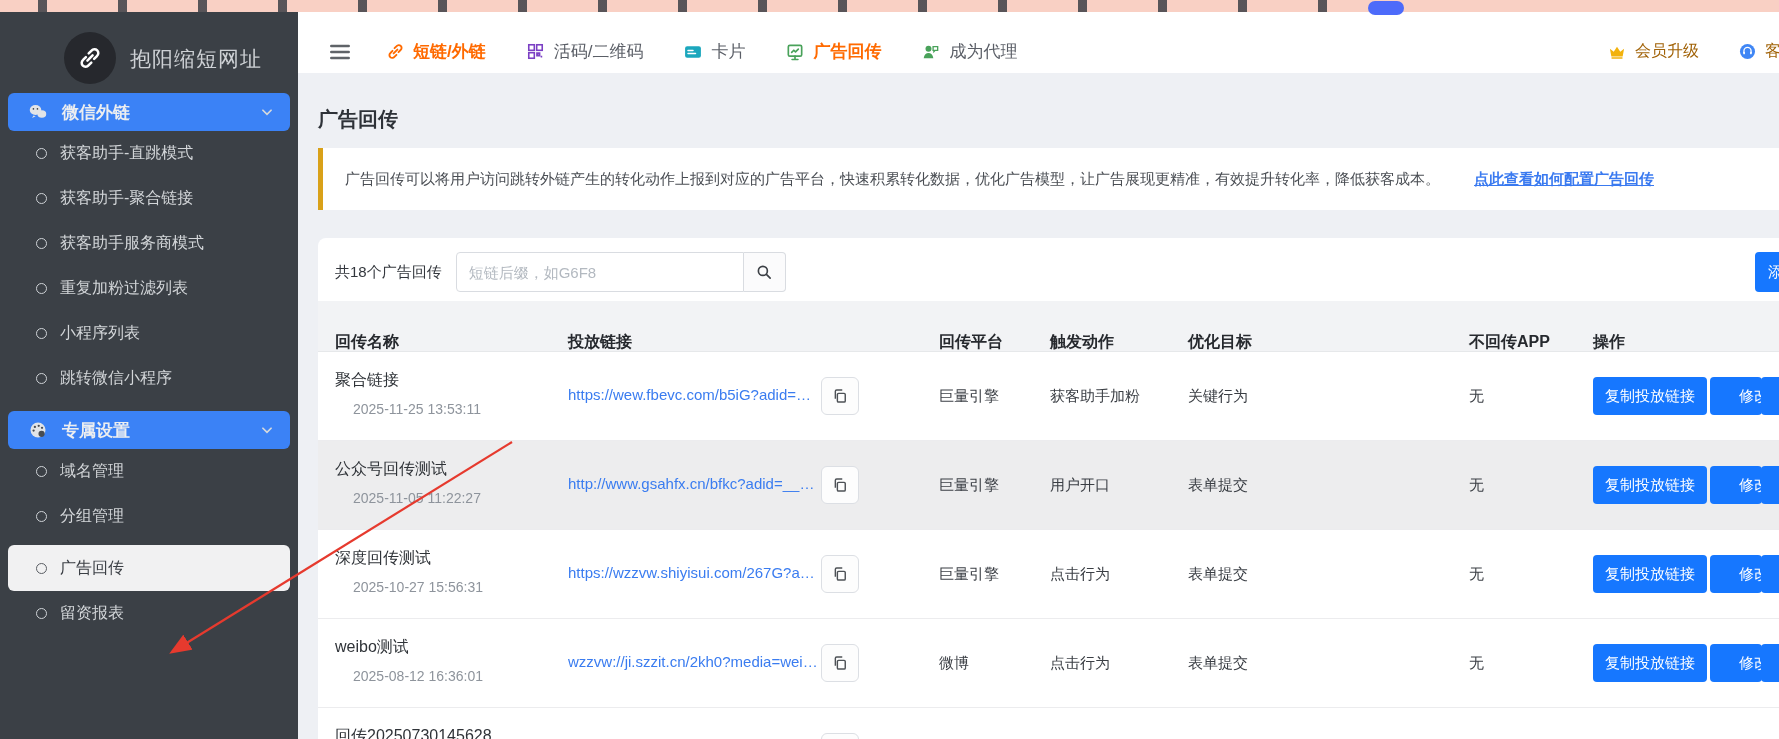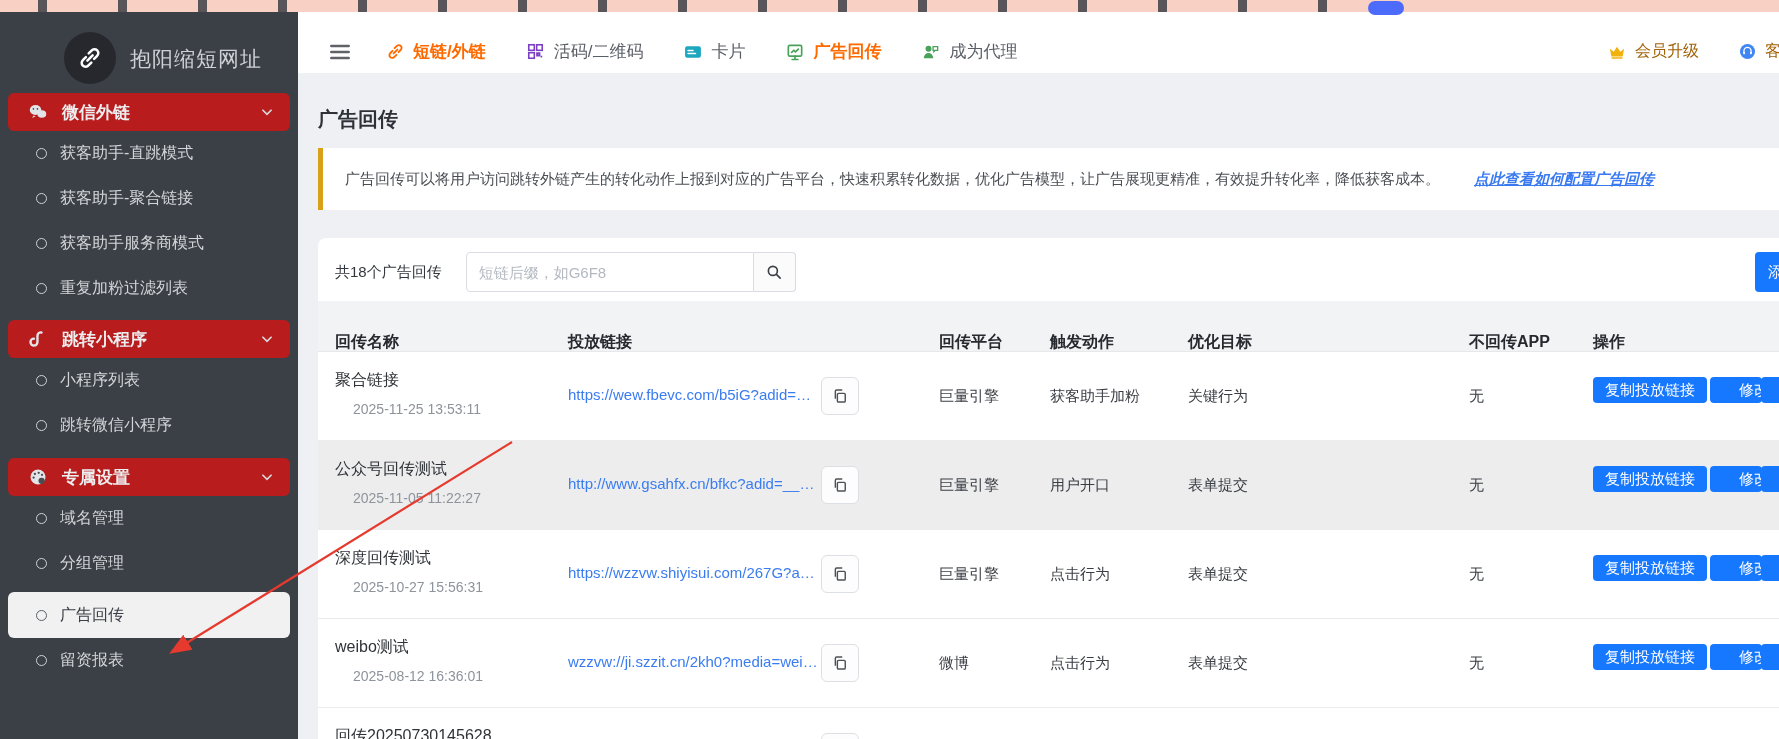--- a/index.html
+++ b/index.html
@@ -13,21 +13,21 @@
   .strip-dots{position:absolute;left:38px;top:0;width:1320px;height:12px;opacity:.85;
     background:repeating-linear-gradient(90deg,#3c3f46 0 9px,transparent 9px 80px);}
   .strip-pill{position:absolute;left:1368px;top:1px;width:36px;height:14px;border-radius:7px;background:#4d6bfa;}
   
   .sidebar{position:absolute;left:0;top:12px;width:298px;height:727px;background:#3b4046;z-index:10;overflow:hidden;}
   .logo-row{position:relative;height:81px;}
   .logo-badge{position:absolute;left:64px;top:20px;width:52px;height:52px;border-radius:50%;background:#26282d;
     display:flex;align-items:center;justify-content:center;color:#fff;}
   .logo-text{position:absolute;left:130px;top:33px;font-size:21px;color:#ced1d5;letter-spacing:1px;white-space:nowrap;}
   .menu{list-style:none;margin:0;padding:0;}
-  .menu .group{height:38px;margin:0 8px;border-radius:6px;background:#b91c1c;display:flex;align-items:center;
+  .menu .group{height:38px;margin:0 8px;border-radius:6px;background:#3b82f6;display:flex;align-items:center;
     padding:0 16px 0 18px;color:#eceef0;font-size:17px;font-weight:bold;cursor:pointer;}
   .menu .group .gicon{width:24px;height:24px;display:flex;align-items:center;justify-content:center;color:#e2e4e7;}
   .menu .group .glabel{margin-left:12px;flex:1;}
   .menu .group .chev{width:14px;height:14px;color:#d6d9dc;}
   .menu .item{height:45px;display:flex;align-items:center;padding-left:36px;color:#d3d6d9;font-size:16px;cursor:pointer;}
   .menu .item .bullet{width:9px;height:9px;border:1.5px solid #cfd3d7;border-radius:50%;flex:none;}
   .menu .item .ilabel{margin-left:13px;white-space:nowrap;}
   .menu .g2{margin-top:9px;}
   .menu .g3{margin-top:10px;}
   .menu .item.active{height:46px;margin:6px 8px 0;border-radius:6px;background:#f1f1f2;color:#3b3f45;padding-left:28px;}
@@ -41,26 +41,26 @@
   .nav-item.active{color:#ff6a00;font-weight:bold;}
   .ic-purple{color:#7b3fc4;} .ic-teal{color:#1ba7bd;} .ic-green{color:#49a25a;} .ic-orange{color:#ff6a00;}
   .nav-right{position:absolute;left:1309px;top:0;height:79px;display:flex;align-items:center;gap:38px;}
   .nav-right .nav-item{font-size:16px;color:#a16207;font-weight:normal;}
   
   .content{position:absolute;left:298px;top:91px;width:1481px;height:648px;background:#eef0f4;overflow:hidden;}
   .page-title{margin:14px 0 0 20px;font-size:20px;line-height:28px;font-weight:bold;color:#2e3238;}
   .banner{margin:15px 0 0 20px;width:1600px;height:62px;background:#fff;border-left:5px solid #d9a118;
     display:flex;align-items:center;padding-left:22px;box-sizing:border-box;}
   .banner-text{font-size:15px;color:#4a4e54;}
-  .banner-link{font-size:15px;color:#3a7af0;text-decoration:underline;margin-left:34px;font-weight:bold;cursor:pointer;white-space:nowrap;font-style:italic;}
+  .banner-link{font-size:15px;color:#3a7af0;text-decoration:underline;margin-left:34px;font-weight:bold;cursor:pointer;white-space:nowrap;}
   .card{position:relative;margin:28px 0 0 20px;width:1600px;height:600px;background:#fff;border-radius:8px;}
   
   .toolbar{position:relative;height:40px;padding:14px 0 0 17px;display:flex;align-items:center;}
   .count-label{font-size:15px;color:#33373d;}
-  .search-group{display:flex;margin-left:24px;height:40px;}
+  .search-group{display:flex;margin-left:14px;height:40px;}
   .search-input{width:288px;height:40px;box-sizing:border-box;border:1px solid #d9dce1;border-radius:4px 0 0 4px;
     padding:0 12px;font-size:15px;color:#33373d;outline:none;font-family:inherit;background:#fff;}
   .search-input::placeholder{color:#b3b9c0;}
   .search-btn{width:42px;height:40px;box-sizing:border-box;border:1px solid #d9dce1;border-left:none;border-radius:0 4px 4px 0;
     background:#fbfbfc;display:flex;align-items:center;justify-content:center;color:#3c4046;cursor:pointer;}
   .add-btn{position:absolute;left:1437px;top:14px;width:130px;height:40px;background:#1677ff;color:#fff;border:none;
     border-radius:4px;font-size:15px;text-align:left;padding-left:13px;cursor:pointer;font-family:inherit;}
   
   .thead{position:relative;margin-top:9px;height:50px;background:#f2f3f5;border-bottom:1px solid #e6e8ea;}
   .thead span{position:absolute;top:16px;line-height:50px;font-size:16px;font-weight:bold;color:#26292e;white-space:nowrap;}
@@ -69,21 +69,21 @@
   .trow.alt{background:#ededee;}
   .c-name{left:17px;}  .c-url{left:250px;}  .c-platform{left:621px;}  .c-trigger{left:732px;}
   .c-target{left:870px;}  .c-noapp{left:1151px;}  .c-ops{left:1275px;}
   .cell{position:absolute;white-space:nowrap;}
   .row-name{top:18px;font-size:16px;color:#2f3338;}
   .row-date{top:49px;font-size:14px;color:#8e949c;margin-left:18px;}
   .row-url{top:34px;font-size:15px;color:#3a7cf0;text-decoration:none;cursor:pointer;}
   .row-val{top:35px;font-size:15px;color:#3a3e44;}
   .copy-btn{position:absolute;left:503px;top:25px;width:38px;height:38px;box-sizing:border-box;border:1px solid #dcdfe4;
     border-radius:6px;background:#fdfdfd;display:flex;align-items:center;justify-content:center;color:#4d5156;cursor:pointer;}
-  .act-btn{position:absolute;top:25px;height:26px;background:#1677ff;color:#fff;border:none;border-radius:4px;
+  .act-btn{position:absolute;top:25px;height:38px;background:#1677ff;color:#fff;border:none;border-radius:4px;
     font-size:15px;display:flex;align-items:center;justify-content:center;cursor:pointer;font-family:inherit;white-space:nowrap;}
   .btn-copylink{left:1275px;width:114px;}
   .btn-edit{left:1392px;width:52px;padding-left:42px;}
   .btn-del{left:1443px;width:52px;}
   
   .arrow-overlay{position:absolute;left:0;top:0;width:1779px;height:739px;z-index:60;pointer-events:none;}
   svg.block{display:block;}
 </style>
 </head>
 <body>
@@ -130,34 +130,20 @@
       <span class="bullet"></span>
       <span class="ilabel">获客助手-聚合链接</span>
     </li>
     <li class="item">
       <span class="bullet"></span>
       <span class="ilabel">获客助手服务商模式</span>
     </li>
     <li class="item">
       <span class="bullet"></span>
       <span class="ilabel">重复加粉过滤列表</span>
-    </li>
-    <li class="group g2">
-      <span class="gicon">
-        <svg class="block" width="22" height="22" viewBox="0 0 24 24" fill="none" stroke="currentColor" stroke-width="2.6" stroke-linecap="round">
-          <path d="M15.2 4.8a3.8 3.8 0 00-3.8 3.8v6.8a3.8 3.8 0 11-3.8-3.8"></path>
-          <circle cx="16" cy="5" r="1.2" fill="currentColor" stroke="none"></circle>
-        </svg>
-      </span>
-      <span class="glabel">跳转小程序</span>
-      <span class="chev">
-        <svg class="block" width="14" height="14" viewBox="0 0 24 24" fill="none" stroke="currentColor" stroke-width="3" stroke-linecap="round">
-            <path d="M5 9l7 7 7-7"></path>
-          </svg>
-      </span>
     </li>
     <li class="item">
       <span class="bullet"></span>
       <span class="ilabel">小程序列表</span>
     </li>
     <li class="item">
       <span class="bullet"></span>
       <span class="ilabel">跳转微信小程序</span>
     </li>
     <li class="group g3">

